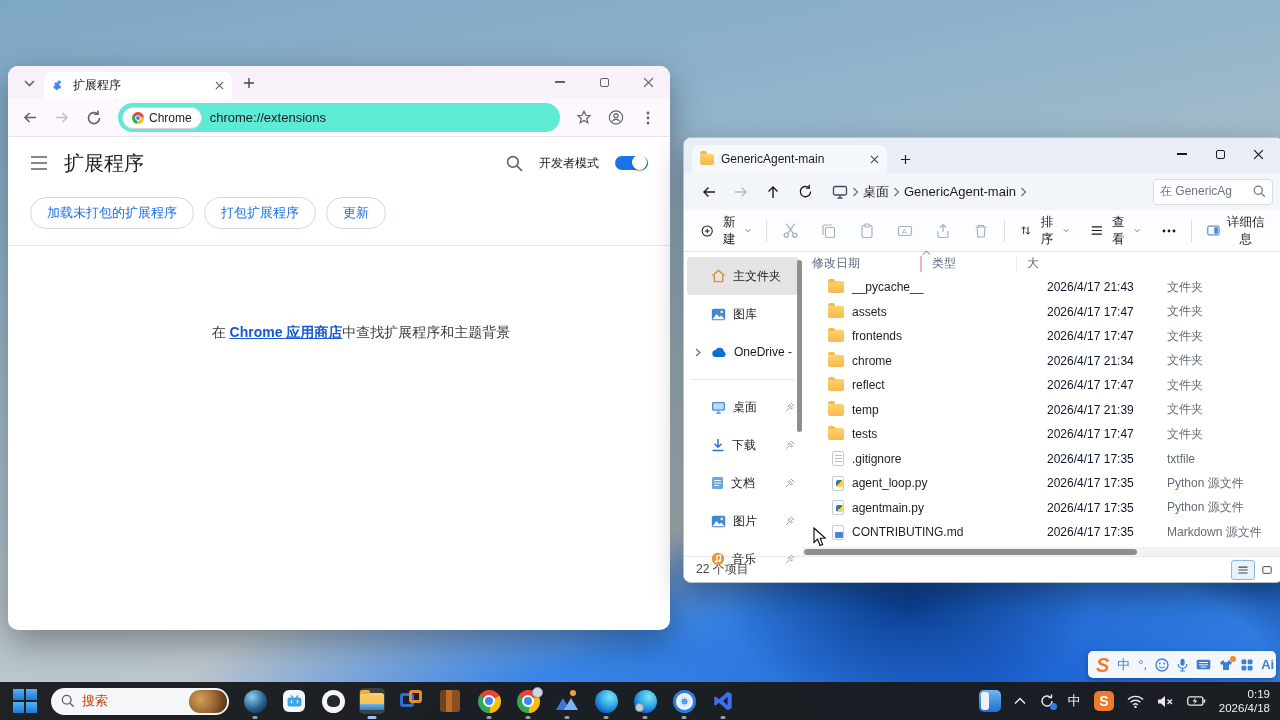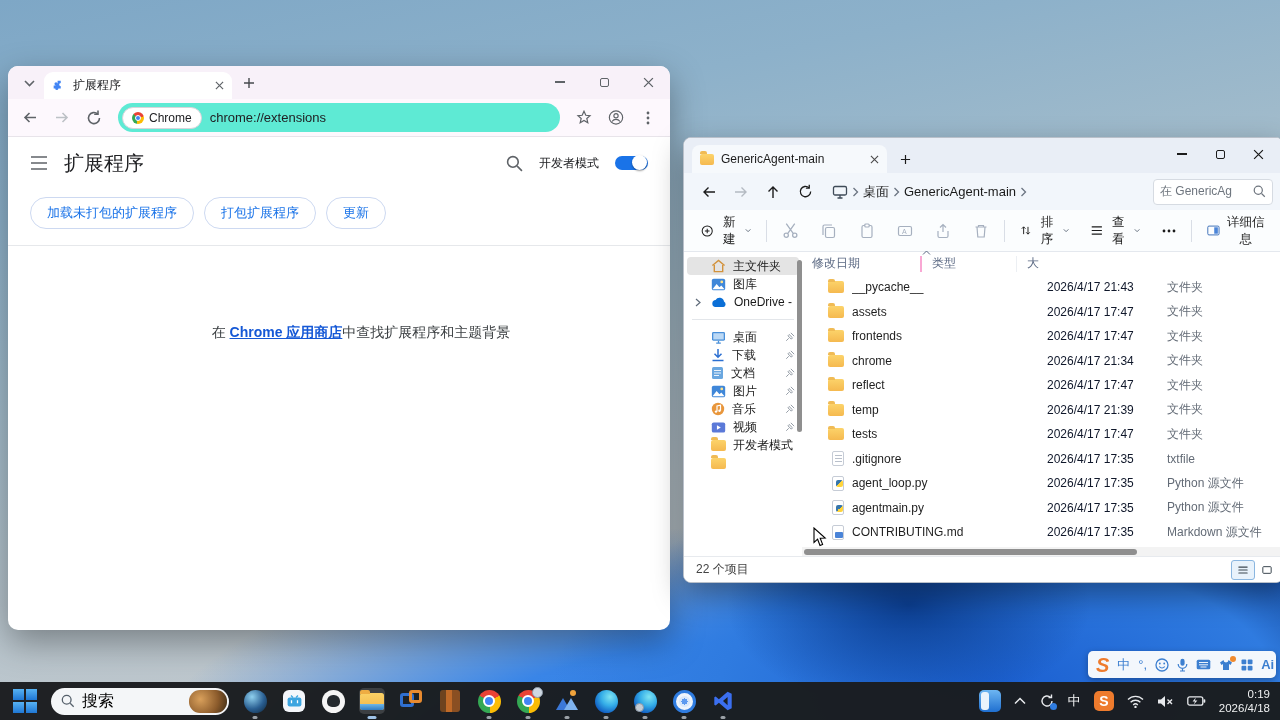--- a/index.html
+++ b/index.html
@@ -66,21 +66,21 @@
   .f-search{width:120px;height:26px;background:#fff;border:1px solid #d6dbe2;border-radius:4px;display:flex;align-items:center;padding:0 6px;gap:4px;margin-left:8px;}
   .f-search .q{flex:1;font-size:12px;color:#6e757e;white-space:nowrap;overflow:hidden;}
   .f-cmd{height:42px;background:#fbfdfe;border-bottom:1px solid #e4e8ee;display:flex;align-items:center;padding:0 10px;gap:8px;flex:0 0 auto;}
   .cmdbtn{display:flex;align-items:center;gap:6px;border:none;background:transparent;border-radius:5px;padding:5px 7px;font-size:12.5px;color:#1b1b1b;}
   .cmd-ic{color:#1b1b1b;}
   .cmd-ic.dis{color:#a6b0bf;}
   .vsep{width:1px;height:22px;background:#d9dee6;}
   .chev{color:#5f6b7a;}
   .f-body{flex:1;display:flex;min-height:0;background:#fff;position:relative;}
   .f-side{width:118px;flex:0 0 auto;padding-top:5px;position:relative;font-size:12px;color:#1b1b1b;}
-  .s-row{height:18px;display:flex;align-items:center;gap:7px;padding:0 4px 0 24px;position:relative;border-radius:4px;margin:0 3px;}
+  .s-row{height:38px;display:flex;align-items:center;gap:7px;padding:0 4px 0 24px;position:relative;border-radius:4px;margin:0 3px;}
   .s-row.sel{background:#e4e4e4;}
   .s-row .lbl{flex:1;white-space:nowrap;overflow:hidden;}
   .s-row .exp{position:absolute;left:8px;color:#5f6b7a;}
   .s-row .pin{color:#8a939e;}
   .s-sep{height:1px;background:#e3e6ea;margin:8px 8px;}
   .s-scroll{position:absolute;right:0;top:8px;width:5px;height:172px;background:#8f8f8f;border-radius:3px;}
   .f-list{flex:1;display:flex;flex-direction:column;min-width:0;position:relative;}
   .l-head{height:23px;display:flex;align-items:center;font-size:12px;color:#5c6a84;position:relative;flex:0 0 auto;}
   .l-head .hname{width:235px;display:flex;align-items:center;gap:10px;padding-left:8px;border-right:1px solid #eceff3;height:16px;}
   .l-head .hdate{width:120px;padding-left:10px;border-right:2px solid #f9a8d4;height:16px;display:flex;align-items:center;}
@@ -112,21 +112,21 @@
   
   .taskbar{position:absolute;left:0;bottom:0;width:1280px;height:38px;background:rgba(26,28,30,.97);
     display:flex;align-items:center;padding:0 10px 0 12px;gap:13px;}
   .tb-ic{width:26px;height:26px;display:flex;align-items:center;justify-content:center;position:relative;flex:0 0 auto;}
   .tb-ic .dot{position:absolute;bottom:-5px;left:50%;transform:translateX(-50%);width:5px;height:3px;border-radius:2px;background:#9aa0a6;}
   .tb-ic.active{background:rgba(255,255,255,.14);border-radius:5px;}
   .tb-ic.active .dot{width:9px;background:#9fc3e8;}
   .start{width:24px;height:24px;display:grid;grid-template-columns:11px 11px;grid-gap:2px;}
   .start i{background:linear-gradient(180deg,#57b2f2,#1f77d4);width:11px;height:11px;}
   .tsearch{width:178px;height:27px;background:#f4f6f8;border-radius:14px;display:flex;align-items:center;padding:0 2px 0 10px;gap:7px;}
-  .tsearch .ph{flex:1;font-size:16px;color:#000000;}
+  .tsearch .ph{flex:1;font-size:13px;color:#c2410c;}
   .timg{width:38px;height:23px;border-radius:11px;background:
     radial-gradient(circle at 30% 40%,#d9a05b,#8a5a2b 60%,#3a2b16);}
   .sphere{width:23px;height:23px;border-radius:50%;background:radial-gradient(circle at 35% 30%,#8fd0ee,#2a5f92 55%,#0d2336);}
   .bili{width:22px;height:22px;background:#f4f7fb;border-radius:6px;display:flex;align-items:center;justify-content:center;}
   .gh{width:23px;height:23px;border-radius:50%;background:#f5f5f5;display:flex;align-items:center;justify-content:center;}
   .gh i{width:13px;height:12px;background:#24292e;border-radius:6px 6px 5px 5px;}
   .fe-ic{width:24px;height:17px;background:linear-gradient(180deg,#fad165,#f3b64a);border-radius:2.5px;position:relative;}
   .fe-ic::before{content:"";position:absolute;left:0;top:-3px;width:10px;height:4px;background:#eead43;border-radius:2px 2px 0 0;}
   .fe-ic::after{content:"";position:absolute;left:0;bottom:0;width:24px;height:6px;background:linear-gradient(180deg,#6fb7e8,#2f7cc4);border-radius:0 0 2.5px 2.5px;}
   .vmw{position:relative;width:22px;height:22px;}

